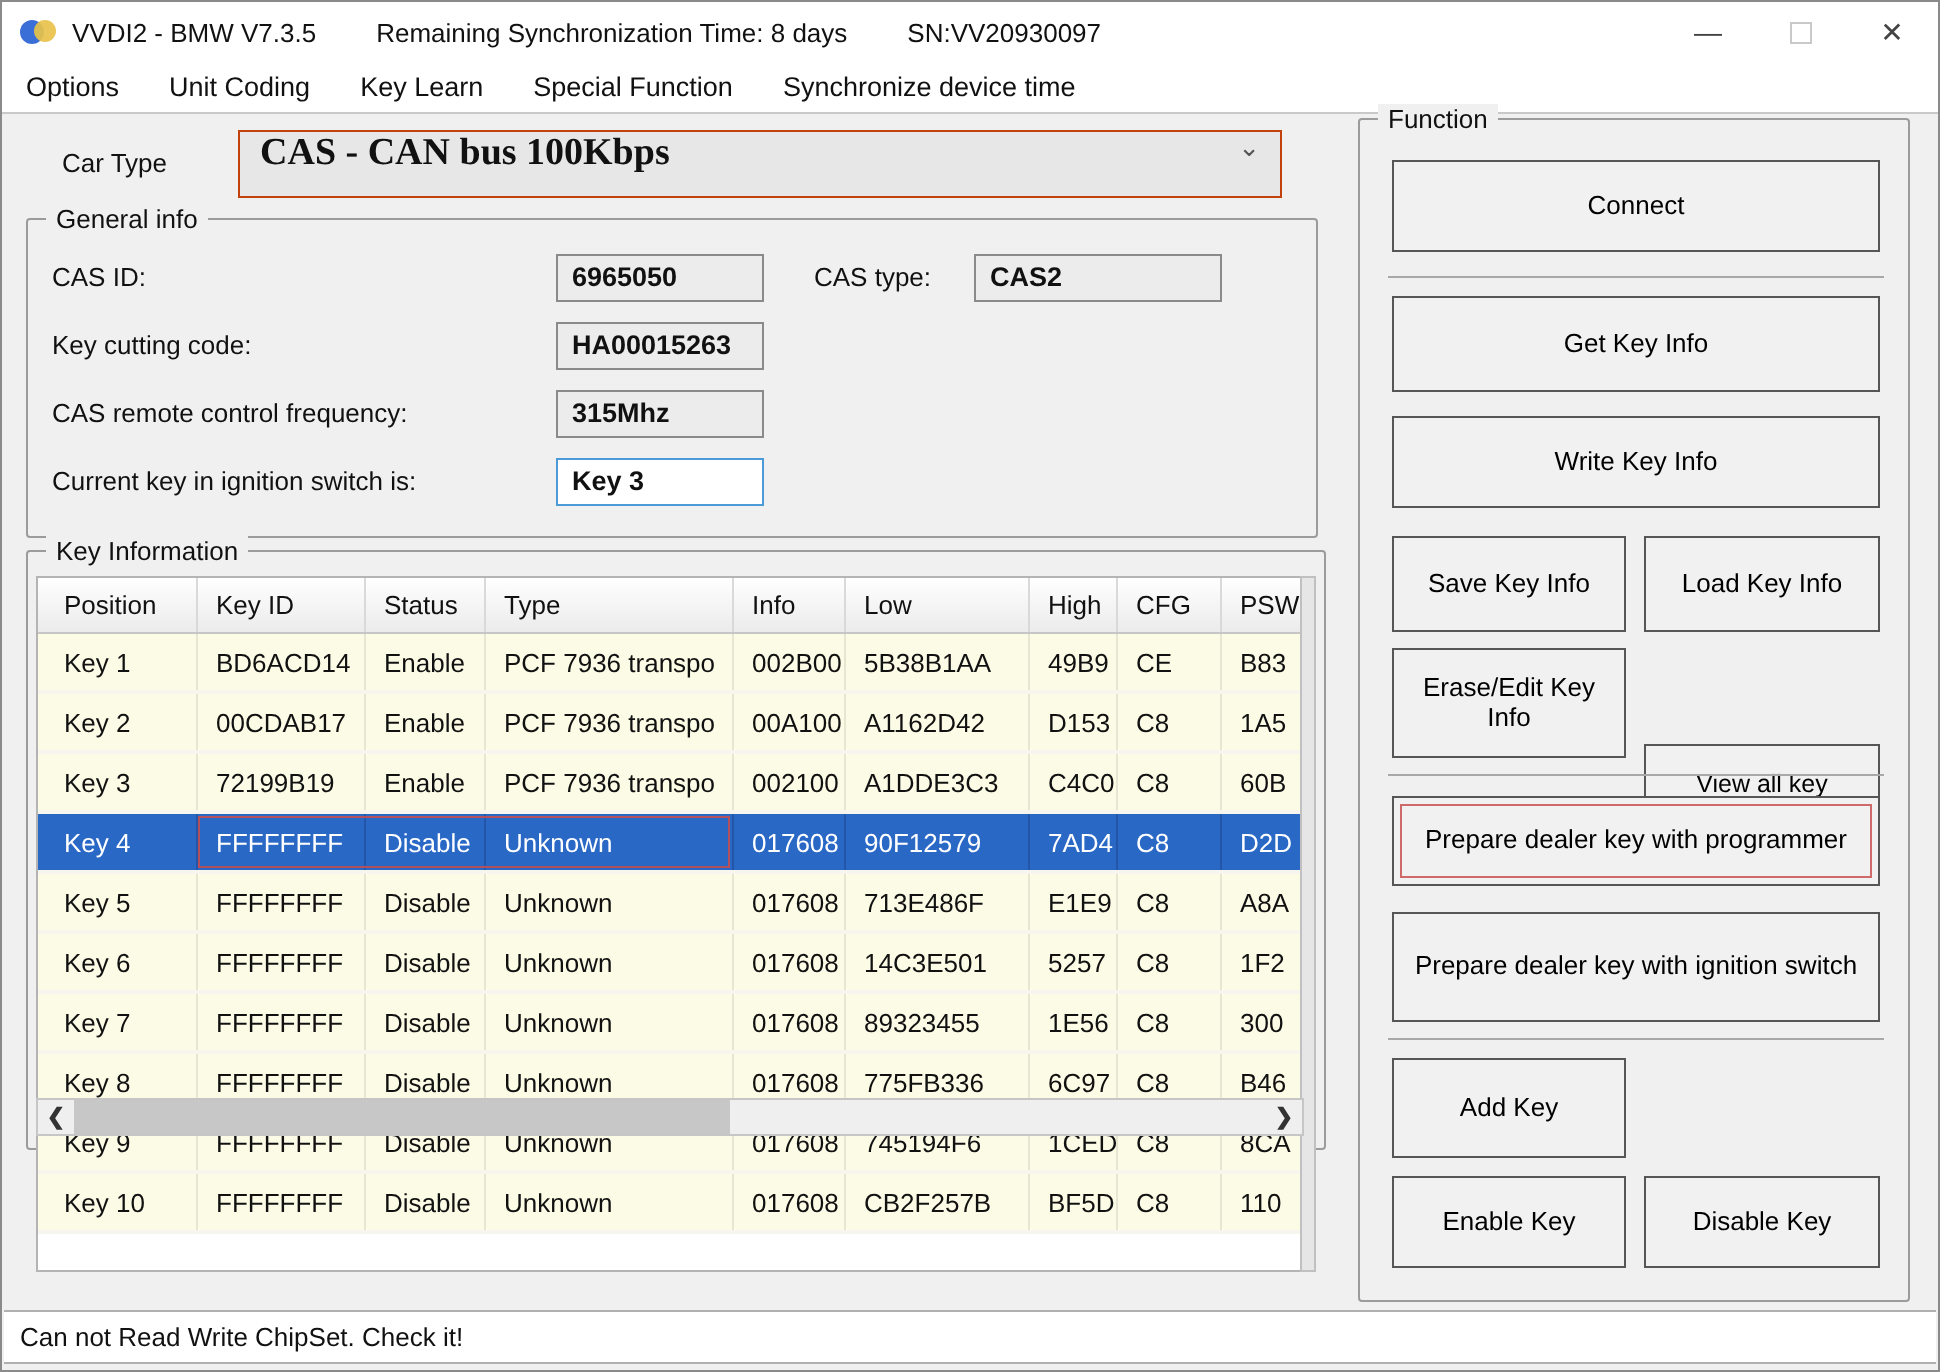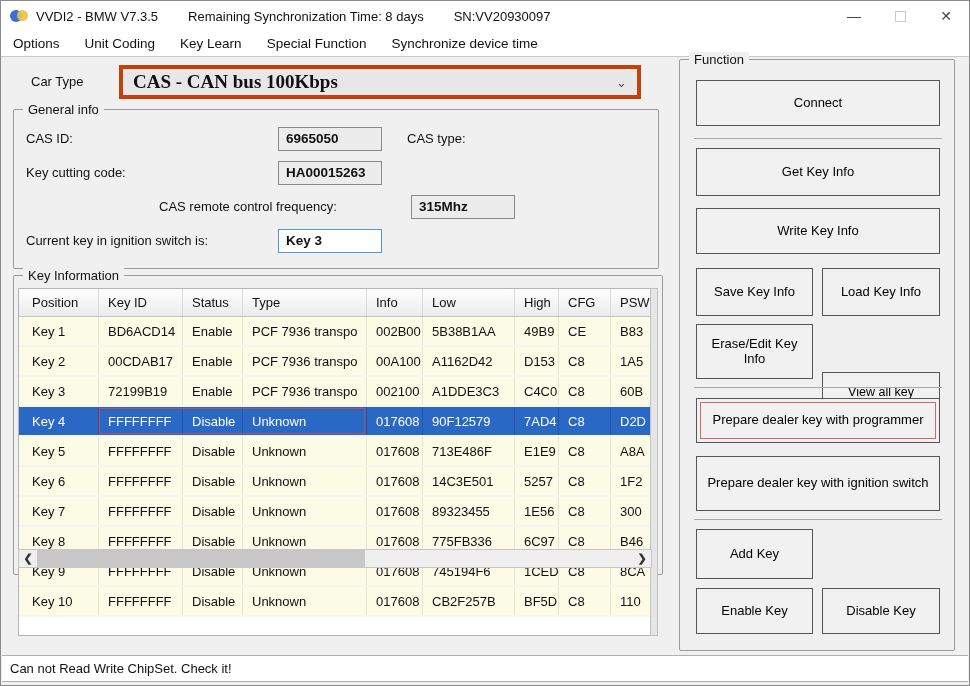--- a/index.html
+++ b/index.html
@@ -24,22 +24,22 @@
   .menubar {
     position:absolute; top:30px; left:0; right:0; height:26px;
     background:#ffffff; border-bottom:1px solid #c9c9c9;
     display:flex; align-items:center; gap:25px; padding-left:12px; font-size:13.5px; color:#111;
   }
   .menu-item { white-space:nowrap; cursor:default; }
   
   .cartype-label { position:absolute; left:30px; top:73px; font-size:13px; color:#111; }
   .cartype-combo {
     position:absolute; left:118px; top:64px; width:522px; height:34px;
-    background:#e7e7e7; border:4px solid #c2410c;
-    display:flex; align-items:center; padding:0 10px;
+    background:#e7e7e7; border:1px solid #c2410c;
+    display:flex; align-items:flex-start; padding:0 10px;
   }
   .cartype-combo .value {
     font-family:"Liberation Serif", serif; font-weight:bold; font-size:19px; color:#111;
   }
   .cartype-combo .chev { margin-left:auto; font-size:13px; color:#555; }
   
   .groupbox { position:absolute; border:1px solid #9b9b9b; border-radius:2px; }
   .groupbox > .legend {
     position:absolute; top:-8px; left:9px; background:#f0f0f0; padding:0 5px; font-size:13px; color:#111;
   }
@@ -141,26 +141,27 @@
     <span class="value">CAS - CAN bus 100Kbps</span>
     <span class="chev">⌄</span>
   </div>
 
   <div class="groupbox" id="general-box">
     <span class="legend">General info</span>
     <div class="gi-row" style="top:16px;">
       <span class="gi-label">CAS ID:</span>
       <span class="field">6965050</span>
       <span class="gi-label2">CAS type:</span>
+      <span class="field wide">CAS2</span>
     </div>
     <div class="gi-row" style="top:50px;">
       <span class="gi-label">Key cutting code:</span>
       <span class="field">HA00015263</span>
     </div>
-    <div class="gi-row" style="top:84px;justify-content:center;">
+    <div class="gi-row" style="top:84px;">
       <span class="gi-label">CAS remote control frequency:</span>
       <span class="field">315Mhz</span>
     </div>
     <div class="gi-row" style="top:118px;">
       <span class="gi-label">Current key in ignition switch is:</span>
       <span class="field focused">Key 3</span>
     </div>
   </div>
 
   <div class="groupbox" id="keyinfo-box">

